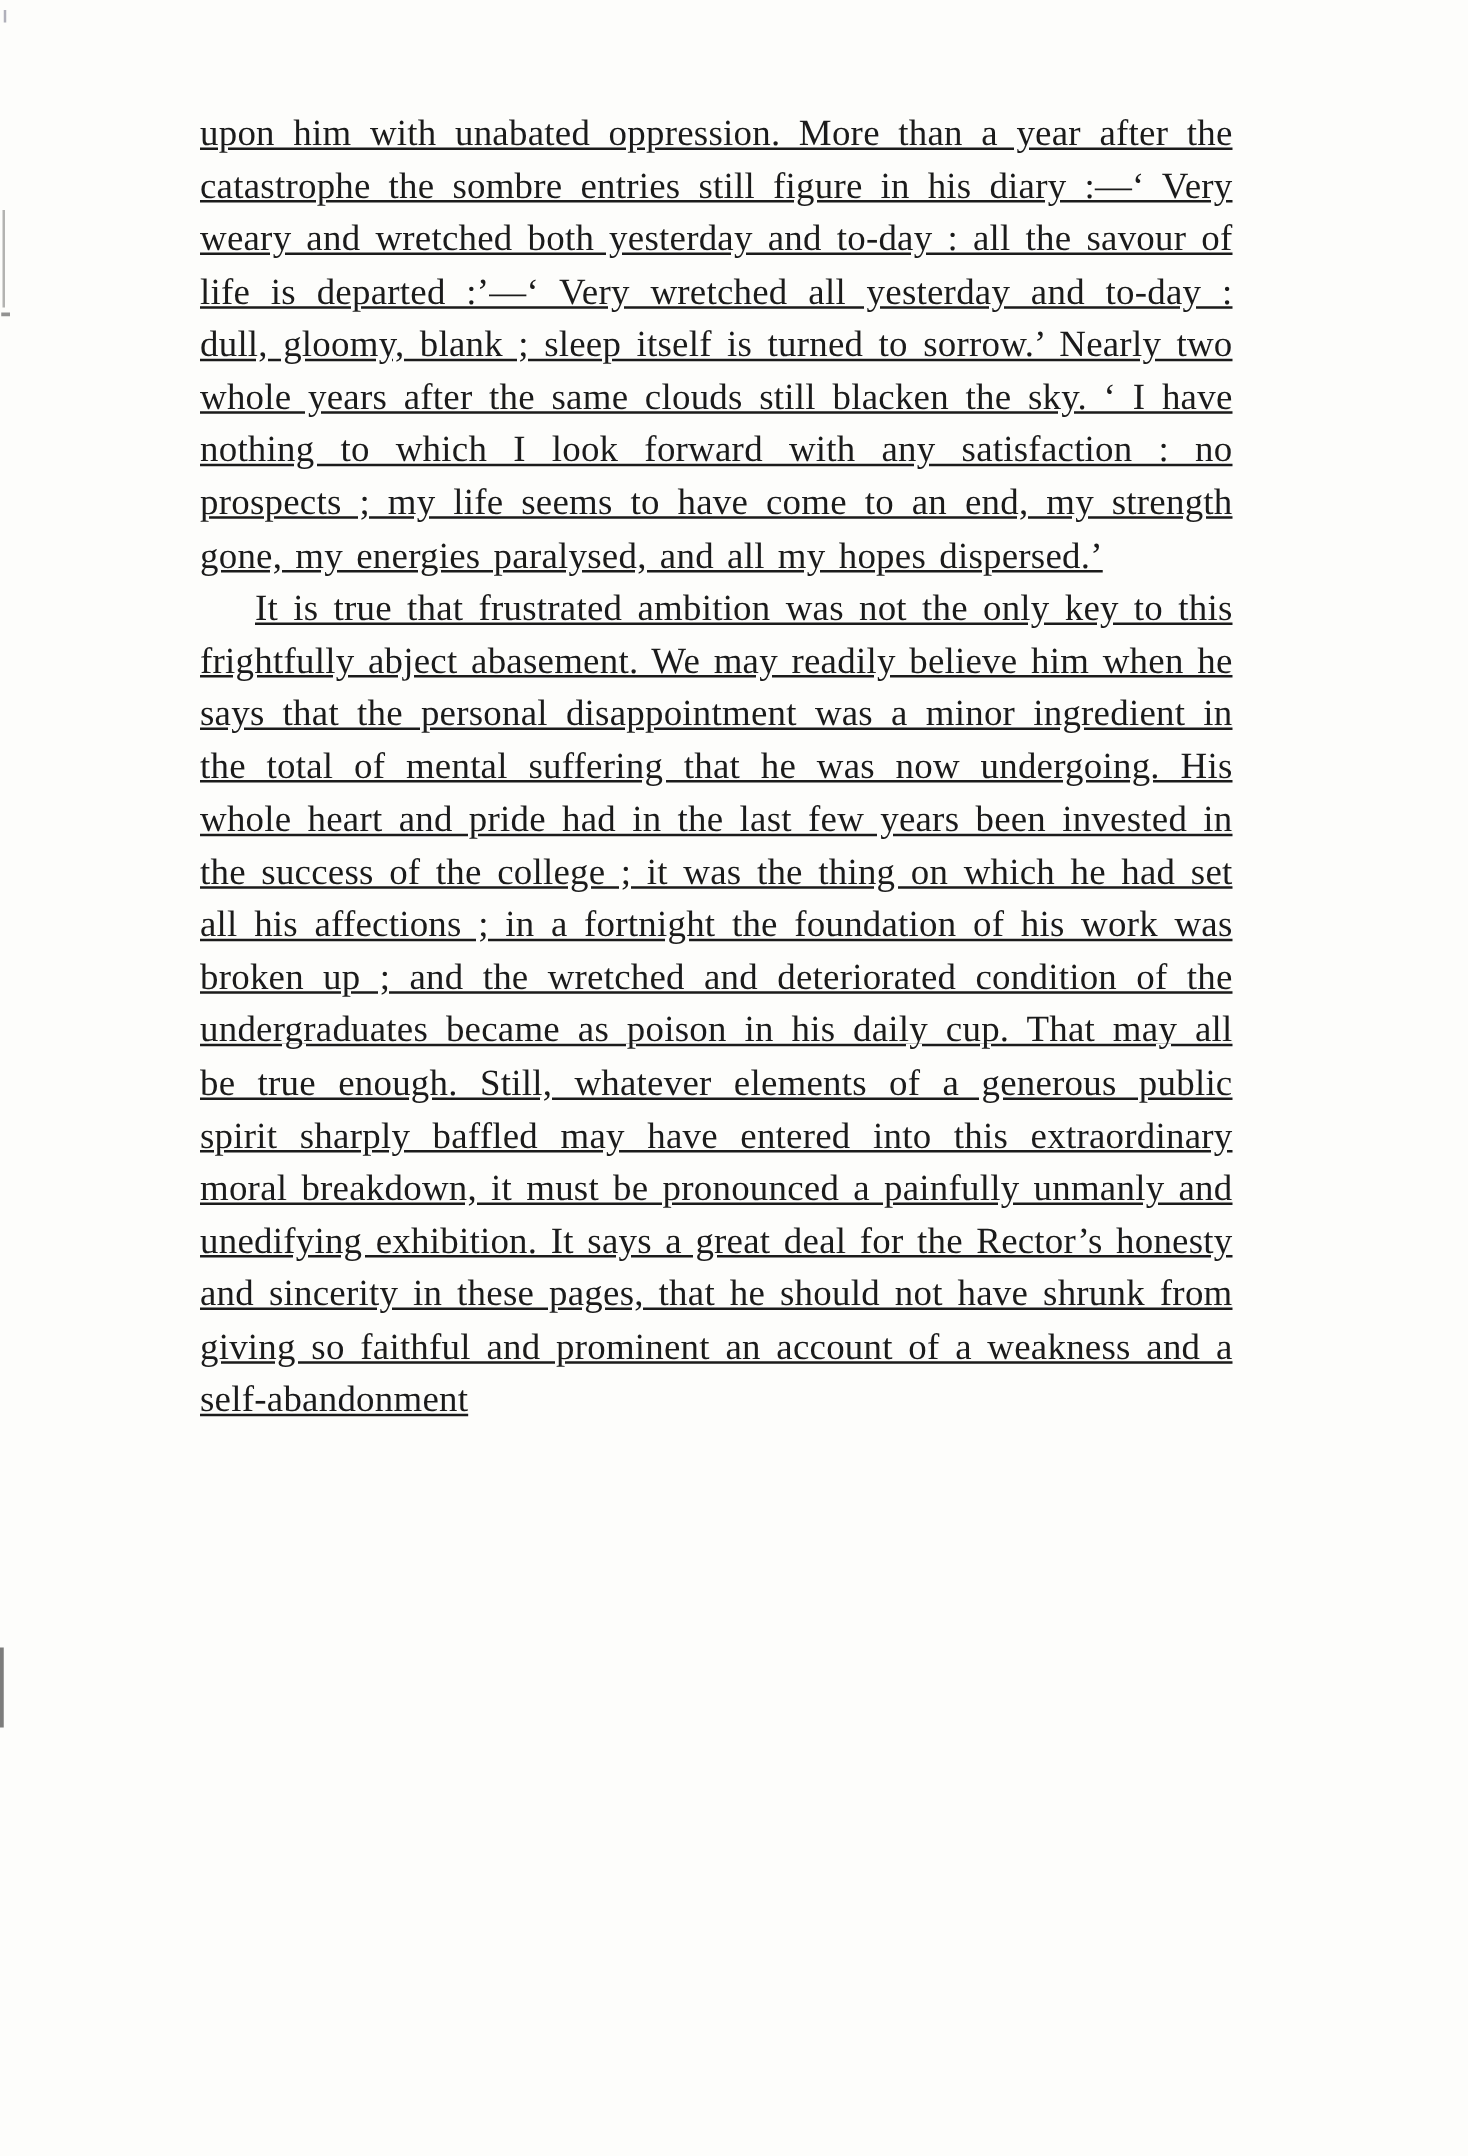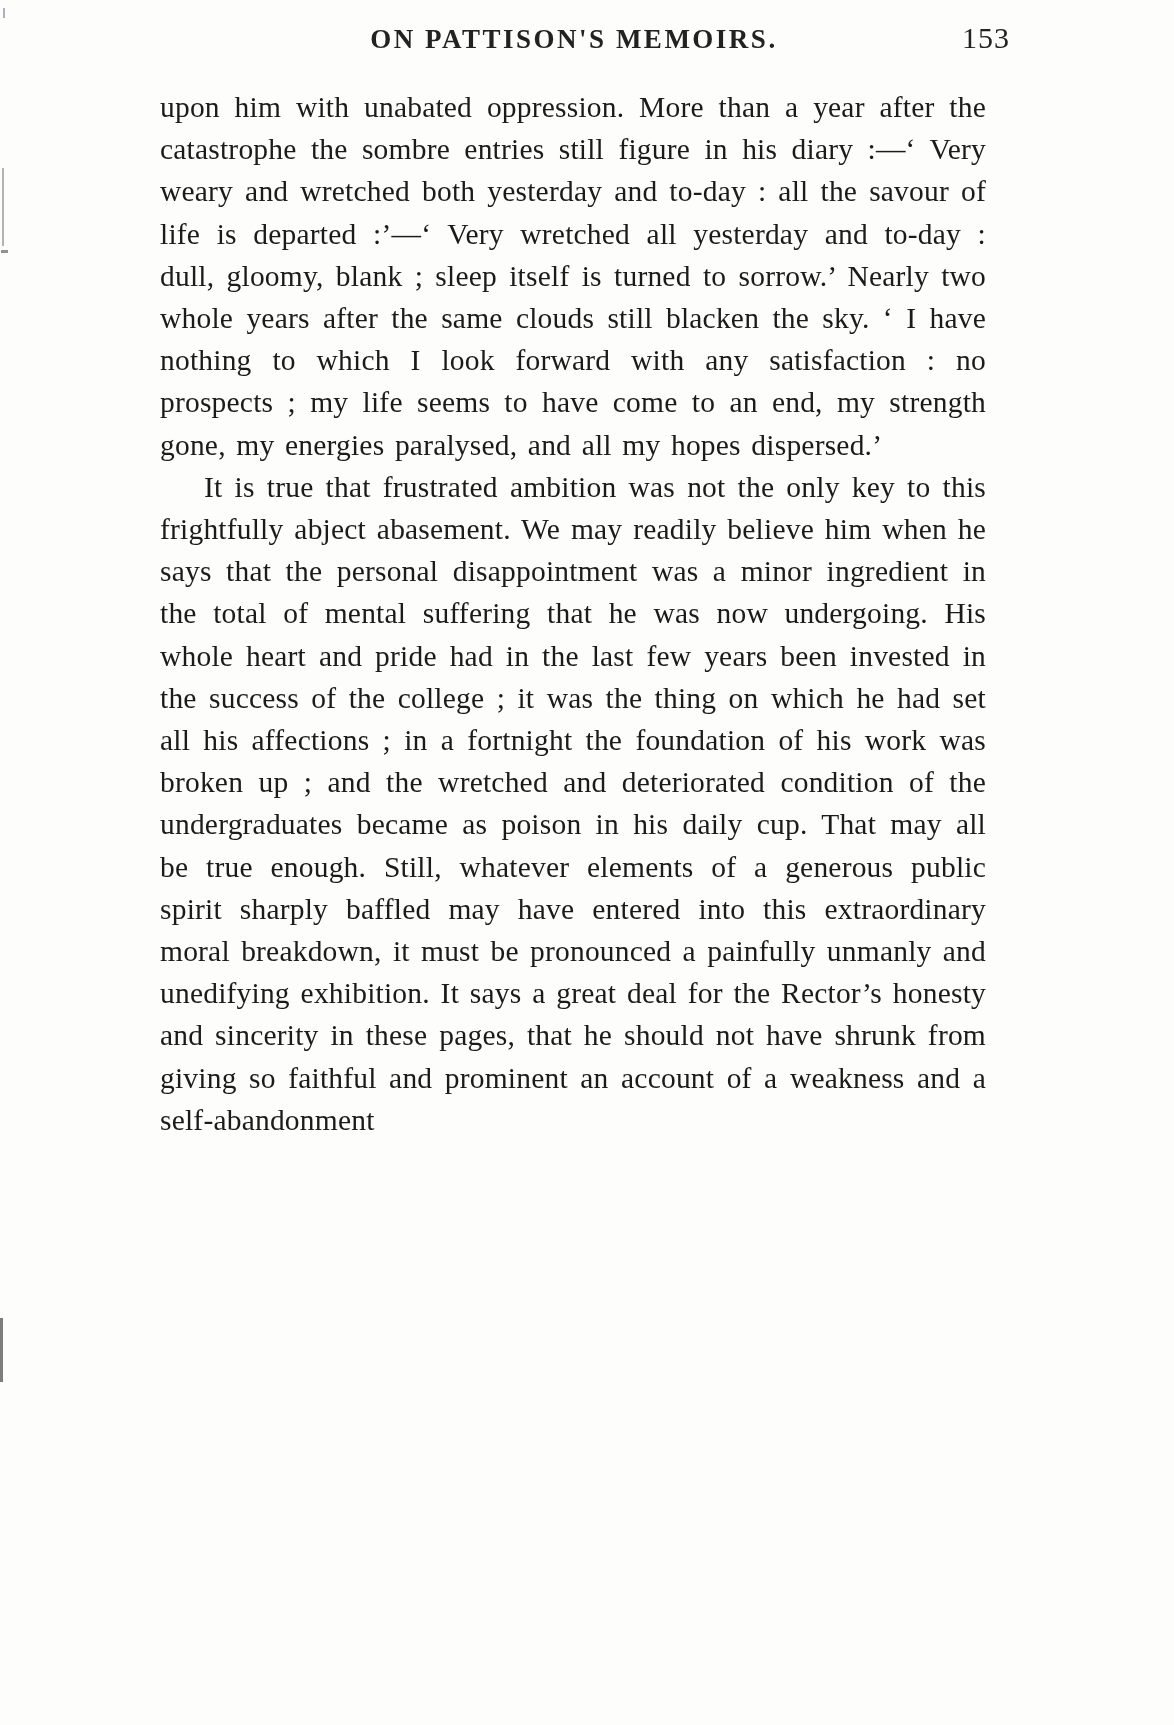--- a/index.html
+++ b/index.html
@@ -48,20 +48,21 @@
     left: 160px;
     width: 826px;
     text-align: justify;
     font-size: 29.5px;
     line-height: 42.2px;
     word-spacing: 3px;
     letter-spacing: 0.2px;
   }
   .para {
     margin: 0;
+    text-decoration: underline;
   }
   .para.indented {
     text-indent: 44px;
   }
   
   .artifact {
     position: absolute;
     background: rgba(40, 40, 40, 0.35);
   }
   .artifact.a1 { left: 2px; top: 168px; width: 2px; height: 78px; }
@@ -72,23 +73,19 @@
 </head>
 <body>
 
 <div class="page">
 
   <span class="artifact a1"></span>
   <span class="artifact a2"></span>
   <span class="artifact a3"></span>
   <span class="artifact a4"></span>
 
-  <header class="page-header">
-    <span class="running-title">ON PATTISON'S MEMOIRS.</span>
-    <span class="page-number">153</span>
-  </header>
 
   <main class="text-block">
     <p class="para">upon him with unabated oppression.  More than a year after the catastrophe the sombre entries still figure in his diary :—‘ Very weary and wretched both yesterday and to-day : all the savour of life is departed :’—‘ Very wretched all yesterday and to-day : dull, gloomy, blank ; sleep itself is turned to sorrow.’  Nearly two whole years after the same clouds still blacken the sky.  ‘ I have nothing to which I look forward with any satisfaction : no prospects ; my life seems to have come to an end, my strength gone, my energies paralysed, and all my hopes dispersed.’</p>
     <p class="para indented">It is true that frustrated ambition was not the only key to this frightfully abject abasement.  We may readily believe him when he says that the personal disappointment was a minor ingredient in the total of mental suffering that he was now undergoing.  His whole heart and pride had in the last few years been invested in the success of the college ; it was the thing on which he had set all his affections ; in a fortnight the foundation of his work was broken up ; and the wretched and deteriorated condition of the undergraduates became as poison in his daily cup.  That may all be true enough.  Still, whatever elements of a generous public spirit sharply baffled may have entered into this extraordinary moral breakdown, it must be pronounced a painfully unmanly and unedifying exhibition.  It says a great deal for the Rector’s honesty and sincerity in these pages, that he should not have shrunk from giving so faithful and prominent an account of a weakness and a self-abandonment</p>
   </main>
 
 </div>
 
 </body></html>

